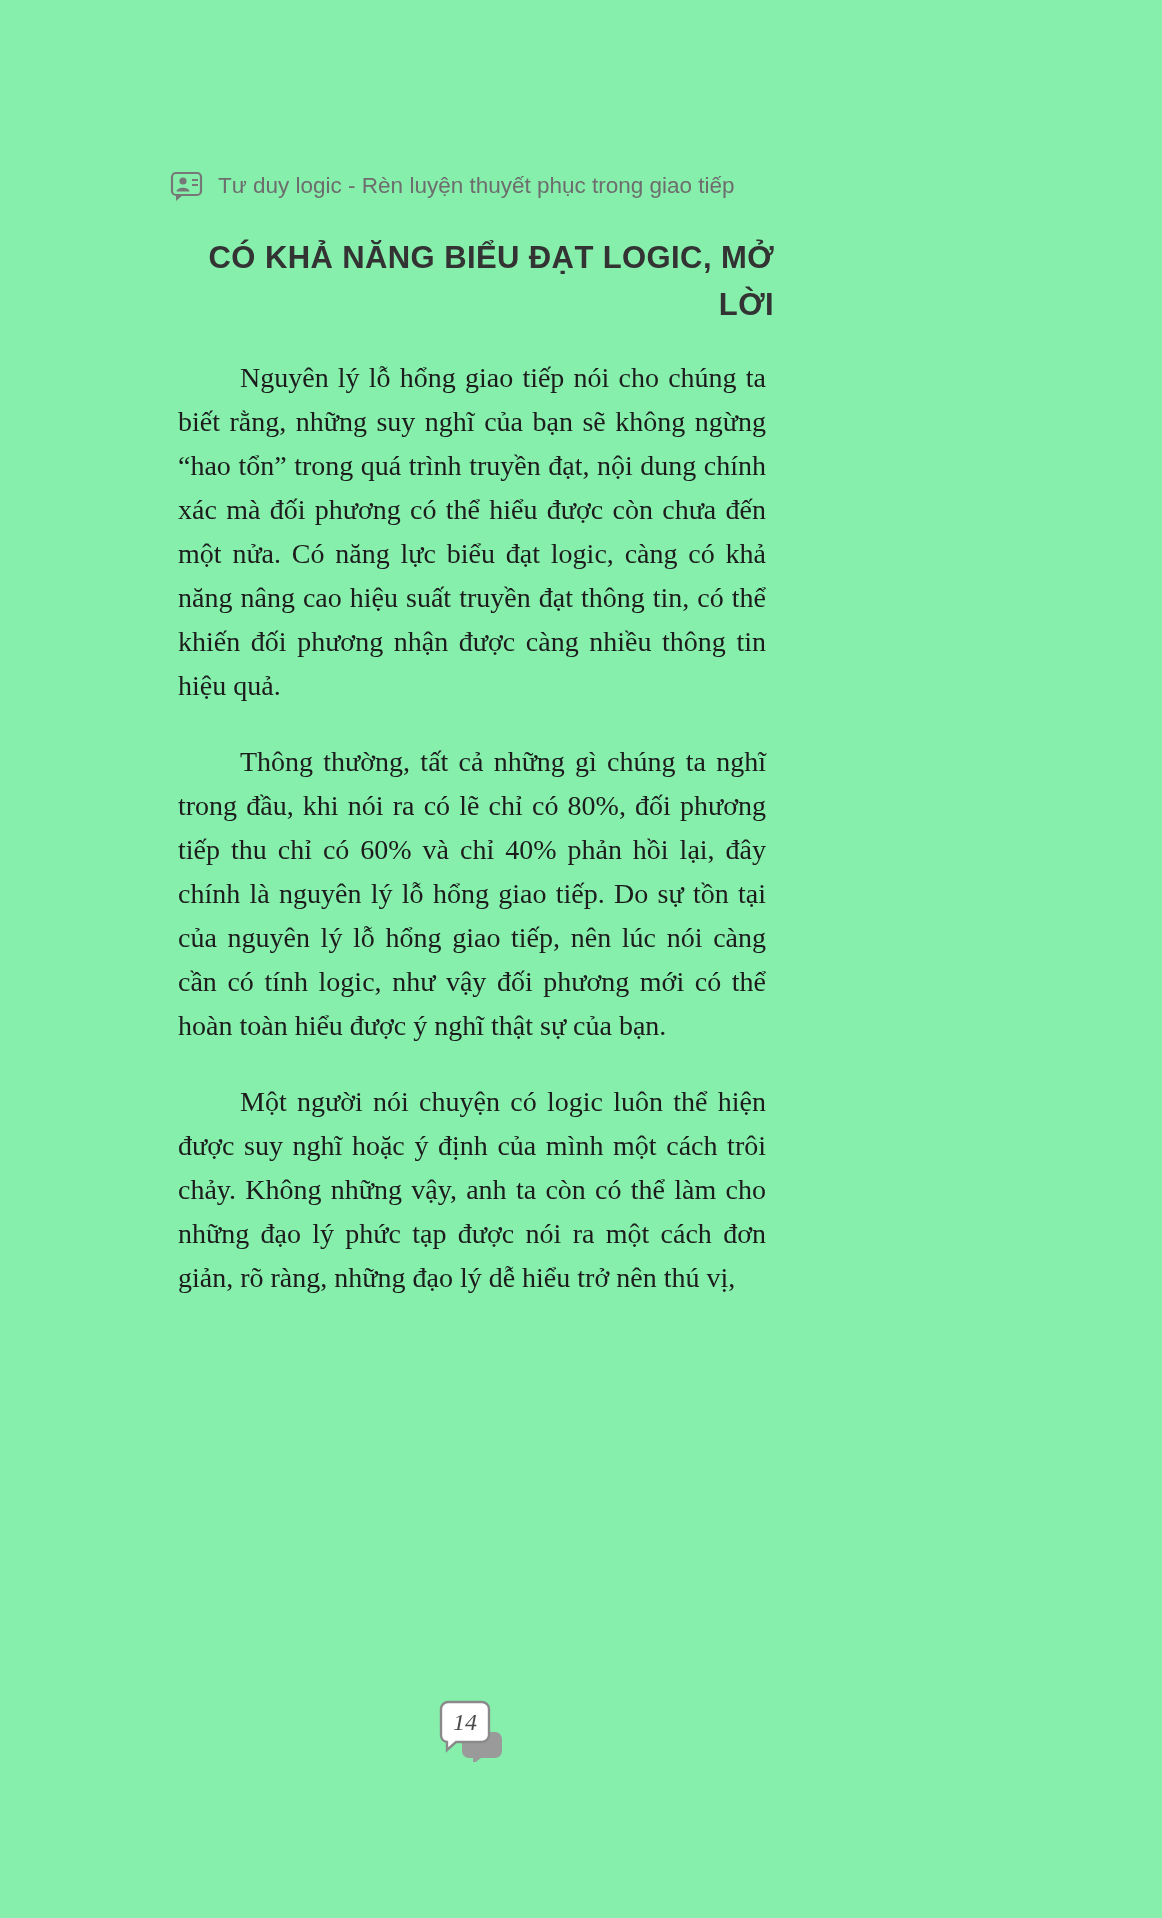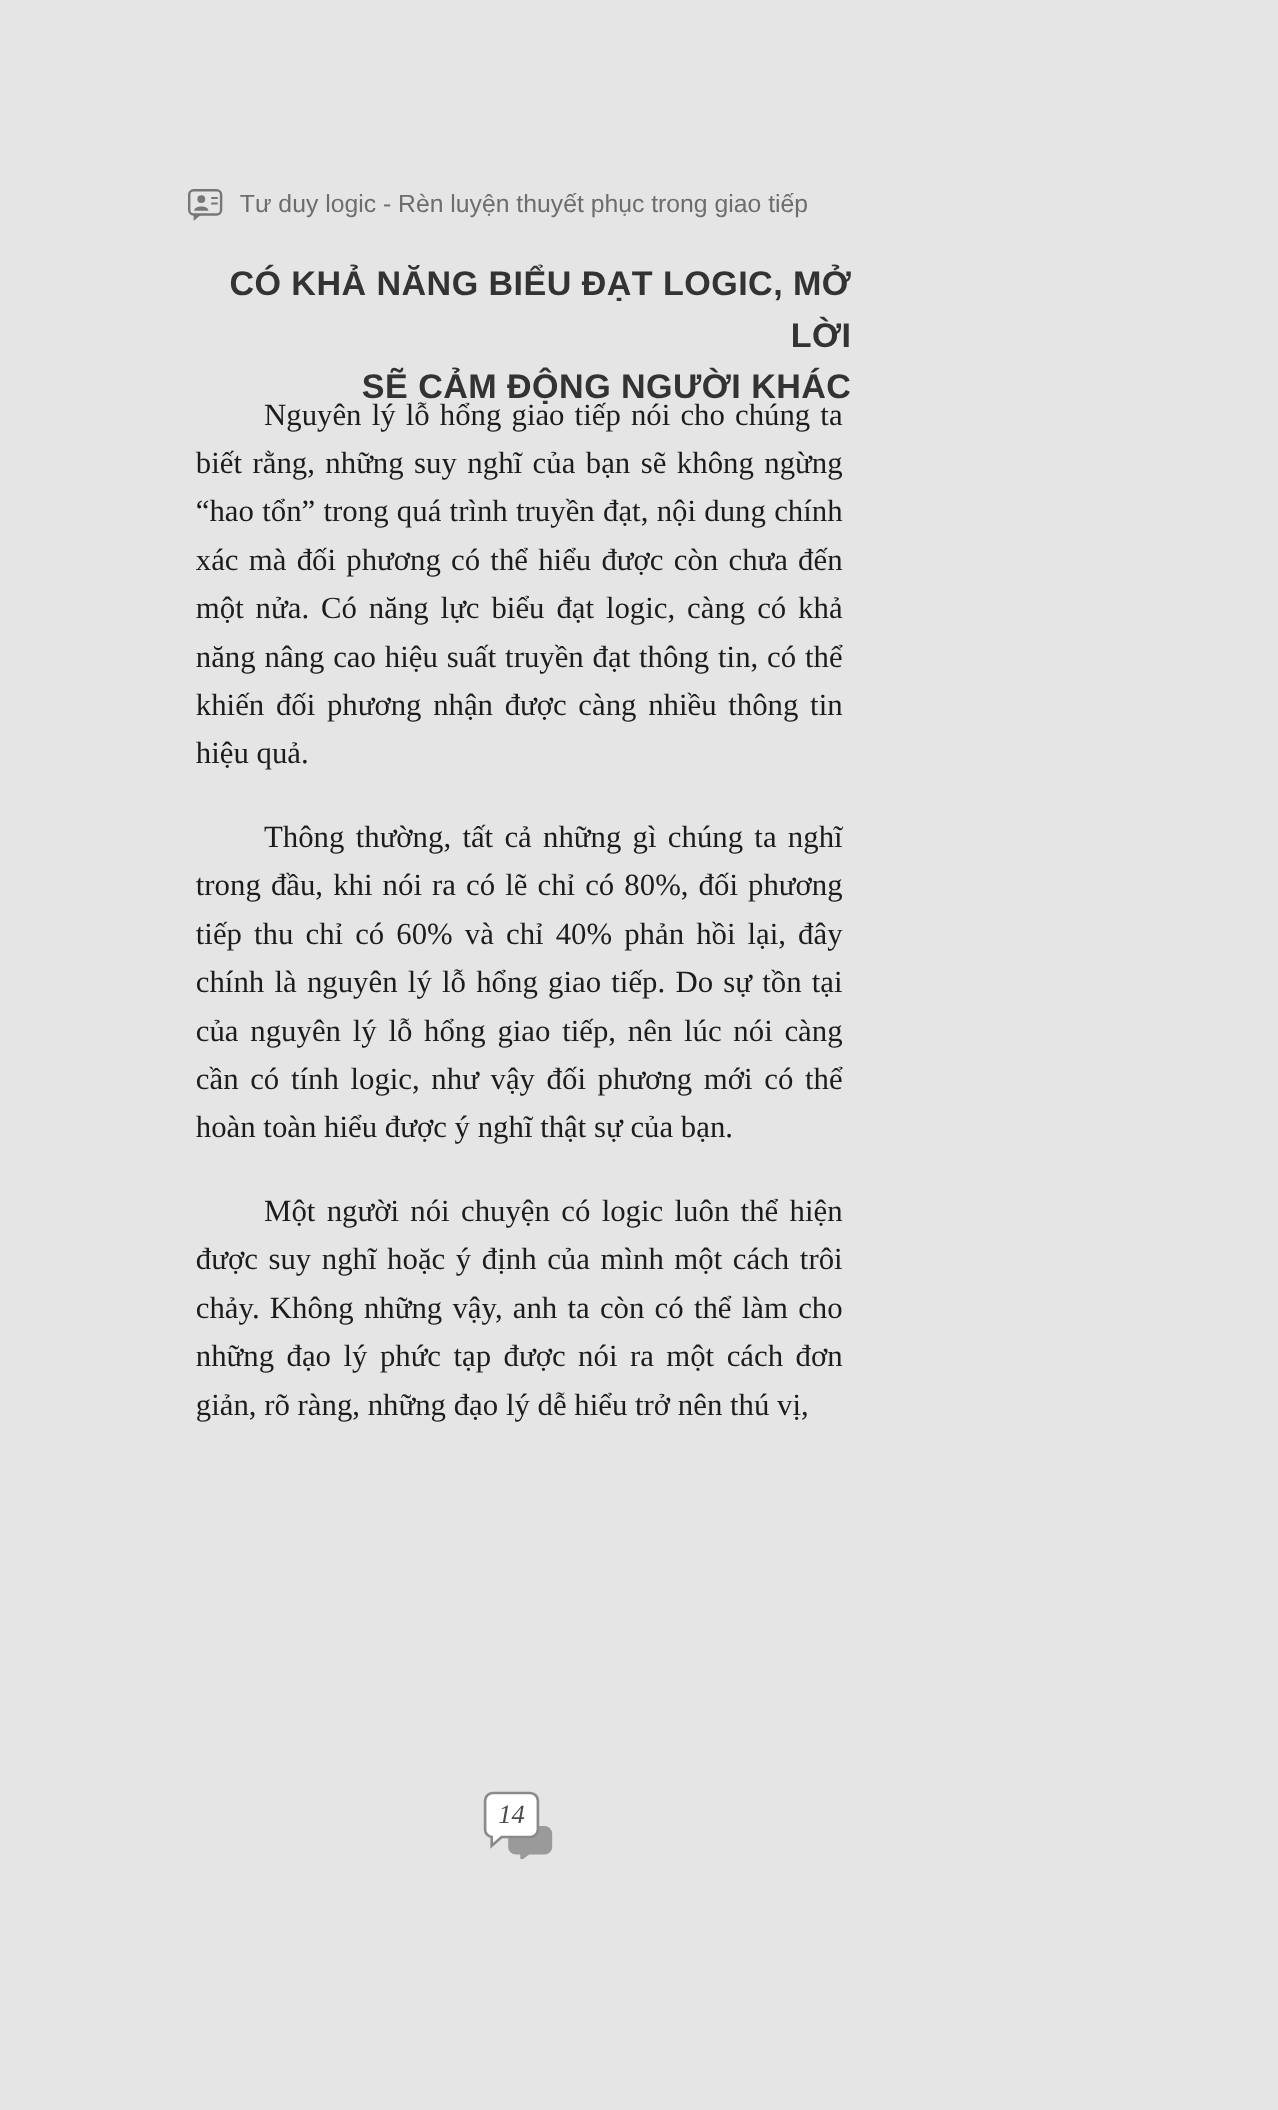--- a/index.html
+++ b/index.html
@@ -4,21 +4,21 @@
 <style>
   html, body {
     margin: 0;
     padding: 0;
     background: #ffffff;
   }
   .page {
     position: relative;
     width: 1162px;
     height: 1918px;
-    background: #e5e5e5;
+    background: #86efac;
     overflow: hidden;
     font-family: "Liberation Serif", serif;
     color: #1f1f1f;
   }
   .running-header {
     position: absolute;
     left: 170px;
     top: 170px;
     width: 720px;
     display: flex;
@@ -55,21 +55,21 @@
     text-align: justify;
     color: #1c1c1c;
   }
   .body-text p {
     margin: 0 0 32px 0;
     text-indent: 62px;
   }
   .page-footer {
     position: absolute;
     left: 178px;
-    top: 1624px;
+    top: 1696px;
     width: 588px;
     display: flex;
     justify-content: center;
   }
   .page-number-wrap {
     position: relative;
     width: 74px;
     height: 66px;
   }
   .page-number-wrap .num {
@@ -101,21 +101,20 @@
         <path d="M6.5 21.5 C7 16.5 19 16.5 19.5 21.5 Z" fill="#777777"></path>
         <line x1="22" y1="10" x2="28" y2="10" stroke="#777777" stroke-width="2"></line>
         <line x1="22" y1="15" x2="28" y2="15" stroke="#777777" stroke-width="2"></line>
       </svg>
     </span>
     <span>Tư duy logic - Rèn luyện thuyết phục trong giao tiếp</span>
   </div>
 
   <div class="chapter-title">
     <div>CÓ KHẢ NĂNG BIỂU ĐẠT LOGIC, MỞ LỜI</div>
-    <div>SẼ CẢM ĐỘNG NGƯỜI KHÁC</div>
   </div>
 
   <div class="body-text">
     <p>Nguyên lý lỗ hổng giao tiếp nói cho chúng ta biết rằng, những suy nghĩ của bạn sẽ không ngừng “hao tổn” trong quá trình truyền đạt, nội dung chính xác mà đối phương có thể hiểu được còn chưa đến một nửa. Có năng lực biểu đạt logic, càng có khả năng nâng cao hiệu suất truyền đạt thông tin, có thể khiến đối phương nhận được càng nhiều thông tin hiệu quả.</p>
     <p>Thông thường, tất cả những gì chúng ta nghĩ trong đầu, khi nói ra có lẽ chỉ có 80%, đối phương tiếp thu chỉ có 60% và chỉ 40% phản hồi lại, đây chính là nguyên lý lỗ hổng giao tiếp. Do sự tồn tại của nguyên lý lỗ hổng giao tiếp, nên lúc nói càng cần có tính logic, như vậy đối phương mới có thể hoàn toàn hiểu được ý nghĩ thật sự của bạn.</p>
     <p>Một người nói chuyện có logic luôn thể hiện được suy nghĩ hoặc ý định của mình một cách trôi chảy. Không những vậy, anh ta còn có thể làm cho những đạo lý phức tạp được nói ra một cách đơn giản, rõ ràng, những đạo lý dễ hiểu trở nên thú vị,</p>
   </div>
 
   <div class="page-footer">
     <div class="page-number-wrap">

